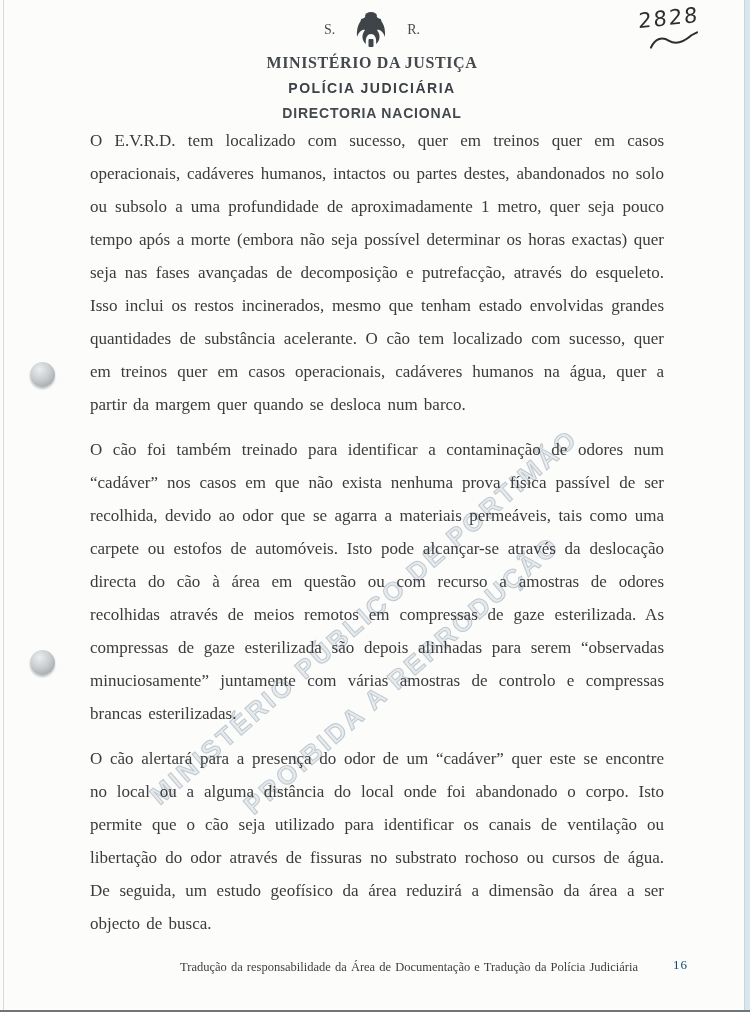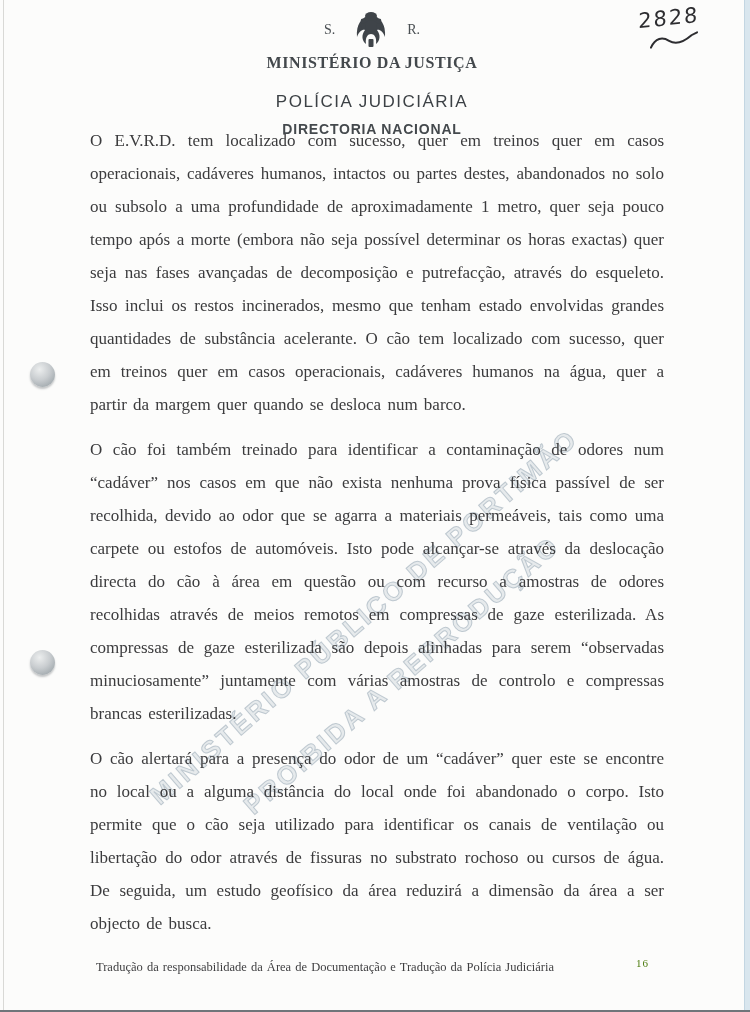--- a/index.html
+++ b/index.html
@@ -37,21 +37,21 @@
     transform:rotate(-6deg) skewX(-6deg);
     font-size:21px;letter-spacing:2px;font-weight:500;
   }
   .hand-swoosh{position:absolute;left:648px;top:32px;transform:rotate(-9deg);}
 
   
   .header{position:absolute;left:0;top:10px;width:744px;text-align:center;color:#3e4347;}
   .crest-row{display:flex;align-items:center;justify-content:center;gap:14px;height:40px;}
   .crest-initial{font-family:"Liberation Serif", serif;font-size:14px;color:#4a4f53;}
   .ministry{margin-top:4px;font-family:Liberation Serif, serif;font-weight:bold;font-size:16px;letter-spacing:0.6px;color:#43484c;}
-  .org{margin-top:20px;font-family:"Liberation Sans", sans-serif;font-weight:normal;font-size:17px;letter-spacing:1.5px;color:#3c4145;}
+  .org{margin-top:8px;font-family:"Liberation Sans", sans-serif;font-weight:bold;font-size:14px;letter-spacing:1.5px;color:#3c4145;}
   .directorate{margin-top:9px;font-family:"Liberation Sans", sans-serif;font-weight:bold;font-size:14px;letter-spacing:0.8px;color:#44494d;}
 
   
   .content{position:absolute;left:90px;top:124px;width:574px;}
   .title{
     font-size:20px;font-weight:bold;color:#2f2f31;
     margin:0 0 7px 0;letter-spacing:0.4px;
   }
   .content p{
     margin:0 0 12px 0;
@@ -67,26 +67,26 @@
     font-size:26px;letter-spacing:3px;
     color:rgba(178,192,202,0.30);
     -webkit-text-stroke:1px rgba(150,166,179,0.55);
     pointer-events:none;
   }
   .wm1{left:88px;top:607px;width:540px;text-align:center;transform:rotate(-41deg);}
   .wm2{left:192px;top:660px;width:420px;text-align:center;transform:rotate(-41deg);}
 
   
   .footer-note{
-    position:absolute;left:96px;top:960px;width:548px;
-    text-align:left;font-size:12.5px;color:#3f3f41;word-spacing:1px;
+    position:absolute;left:90px;top:960px;width:548px;
+    text-align:right;font-size:12.5px;color:#3f3f41;word-spacing:1px;
   }
   .page-number{
-    position:absolute;left:636px;top:957px;
-    font-size:11px;color:#4d7c0f;letter-spacing:1px;
+    position:absolute;left:673px;top:957px;
+    font-size:13px;color:#0c4a6e;letter-spacing:1px;
   }
 </style>
 </head>
 <body>
 
 <div class="page">
 
   <div class="edge-left"></div>
   <div class="edge-right"></div>
   <div class="edge-bottom"></div>

